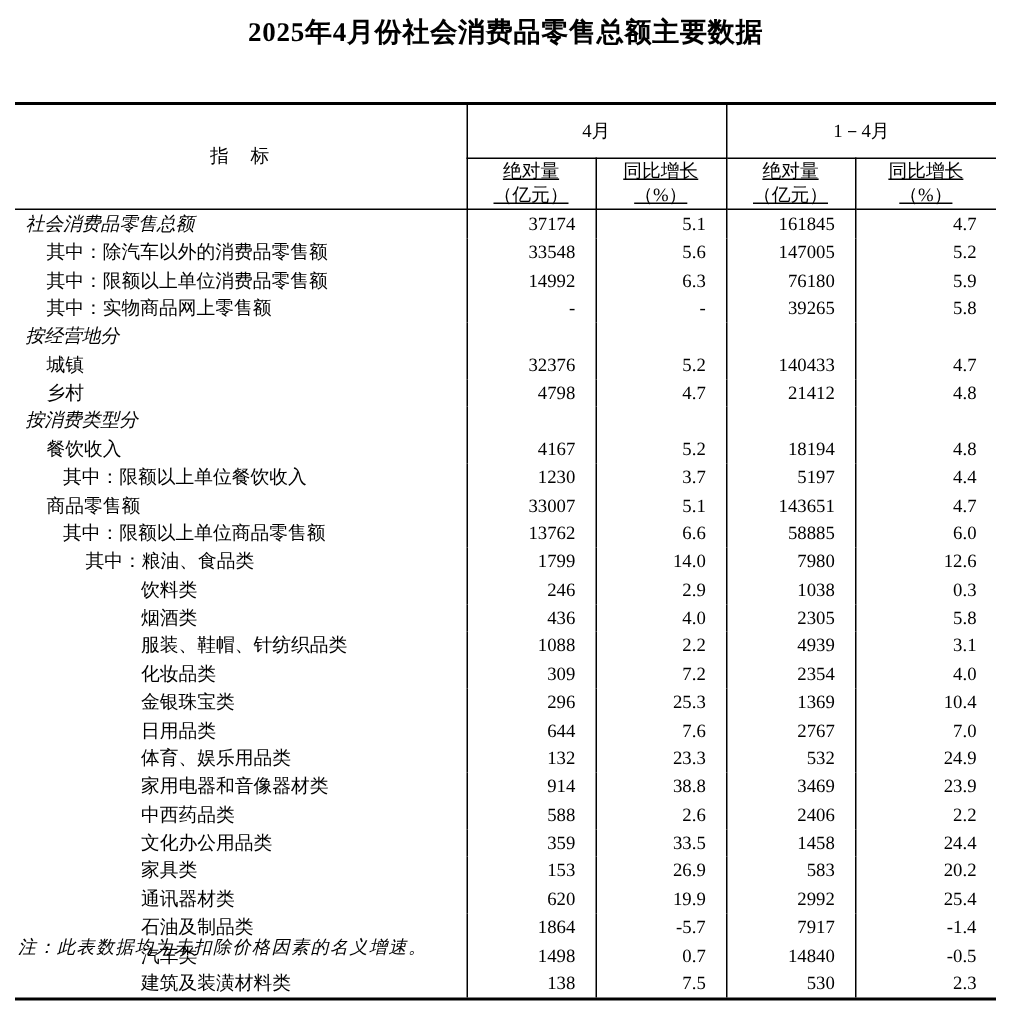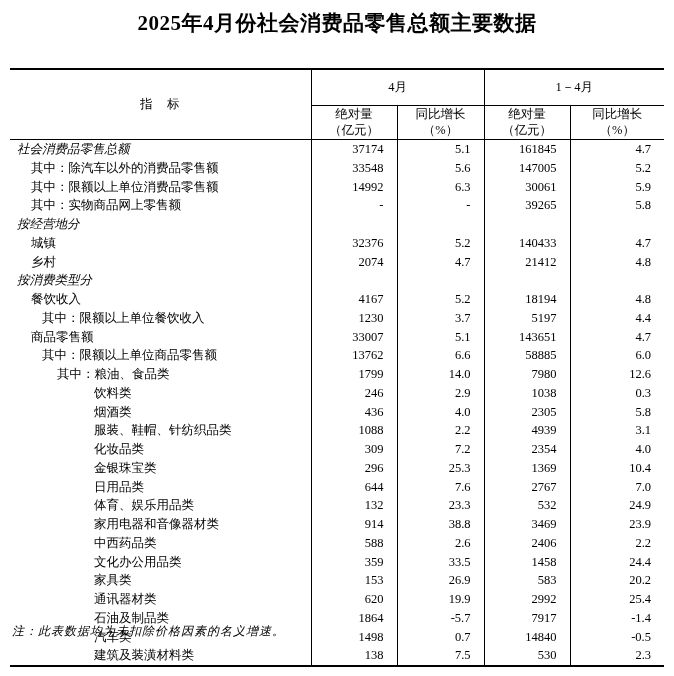--- a/index.html
+++ b/index.html
@@ -7,21 +7,21 @@
     width: 674px;
     height: 676px;
     background: #ffffff;
     color: #000000;
     font-family: "Liberation Serif", "DejaVu Serif", serif;
     position: relative;
     overflow: hidden;
   }
   .page-title {
     text-align: center;
-    font-size: 21px;
+    font-size: 18px;
     font-weight: bold;
     padding-top: 9px;
     letter-spacing: 0.5px;
   }
   .table-wrap {
     position: absolute;
     left: 10px;
     top: 68px;
     width: 654px;
     border-top: 2px solid #000;
@@ -55,20 +55,21 @@
   .th-group {
     height: 35px;
     border-bottom: 1px solid #000;
   }
   .th-group.with-right { border-right: 1px solid #000; }
   .th-sub {
     height: 33px;
     text-align: center;
     border-bottom: 1px solid #000;
     line-height: 15.5px;
+    text-decoration: underline;
   }
   .th-sub.with-right { border-right: 1px solid #000; }
   td { height: 18.75px; line-height: 18.75px; }
   td.cell-label { text-align: left; }
   td.cell-num { text-align: right; padding-right: 13px; }
   td.with-right { border-right: 1px solid #000; }
   .indent-0 { padding-left: 7px; font-style: italic; }
   .indent-1 { padding-left: 21px; }
   .indent-2 { padding-left: 32px; }
   .indent-3 { padding-left: 47px; }
@@ -133,21 +134,21 @@
     <td class="cell-label with-right indent-1">其中：除汽车以外的消费品零售额</td>
     <td class="cell-num with-right">33548</td>
     <td class="cell-num with-right">5.6</td>
     <td class="cell-num with-right">147005</td>
     <td class="cell-num">5.2</td>
   </tr>
         <tr>
     <td class="cell-label with-right indent-1">其中：限额以上单位消费品零售额</td>
     <td class="cell-num with-right">14992</td>
     <td class="cell-num with-right">6.3</td>
-    <td class="cell-num with-right">30061</td>
+    <td class="cell-num with-right">76180</td>
     <td class="cell-num">5.9</td>
   </tr>
         <tr>
     <td class="cell-label with-right indent-1">其中：实物商品网上零售额</td>
     <td class="cell-num with-right">-</td>
     <td class="cell-num with-right">-</td>
     <td class="cell-num with-right">39265</td>
     <td class="cell-num">5.8</td>
   </tr>
         <tr>
@@ -159,21 +160,21 @@
   </tr>
         <tr>
     <td class="cell-label with-right indent-1">城镇</td>
     <td class="cell-num with-right">32376</td>
     <td class="cell-num with-right">5.2</td>
     <td class="cell-num with-right">140433</td>
     <td class="cell-num">4.7</td>
   </tr>
         <tr>
     <td class="cell-label with-right indent-1">乡村</td>
-    <td class="cell-num with-right">2074</td>
+    <td class="cell-num with-right">4798</td>
     <td class="cell-num with-right">4.7</td>
     <td class="cell-num with-right">21412</td>
     <td class="cell-num">4.8</td>
   </tr>
         <tr>
     <td class="cell-label with-right indent-0">按消费类型分</td>
     <td class="cell-num with-right"></td>
     <td class="cell-num with-right"></td>
     <td class="cell-num with-right"></td>
     <td class="cell-num"></td>

